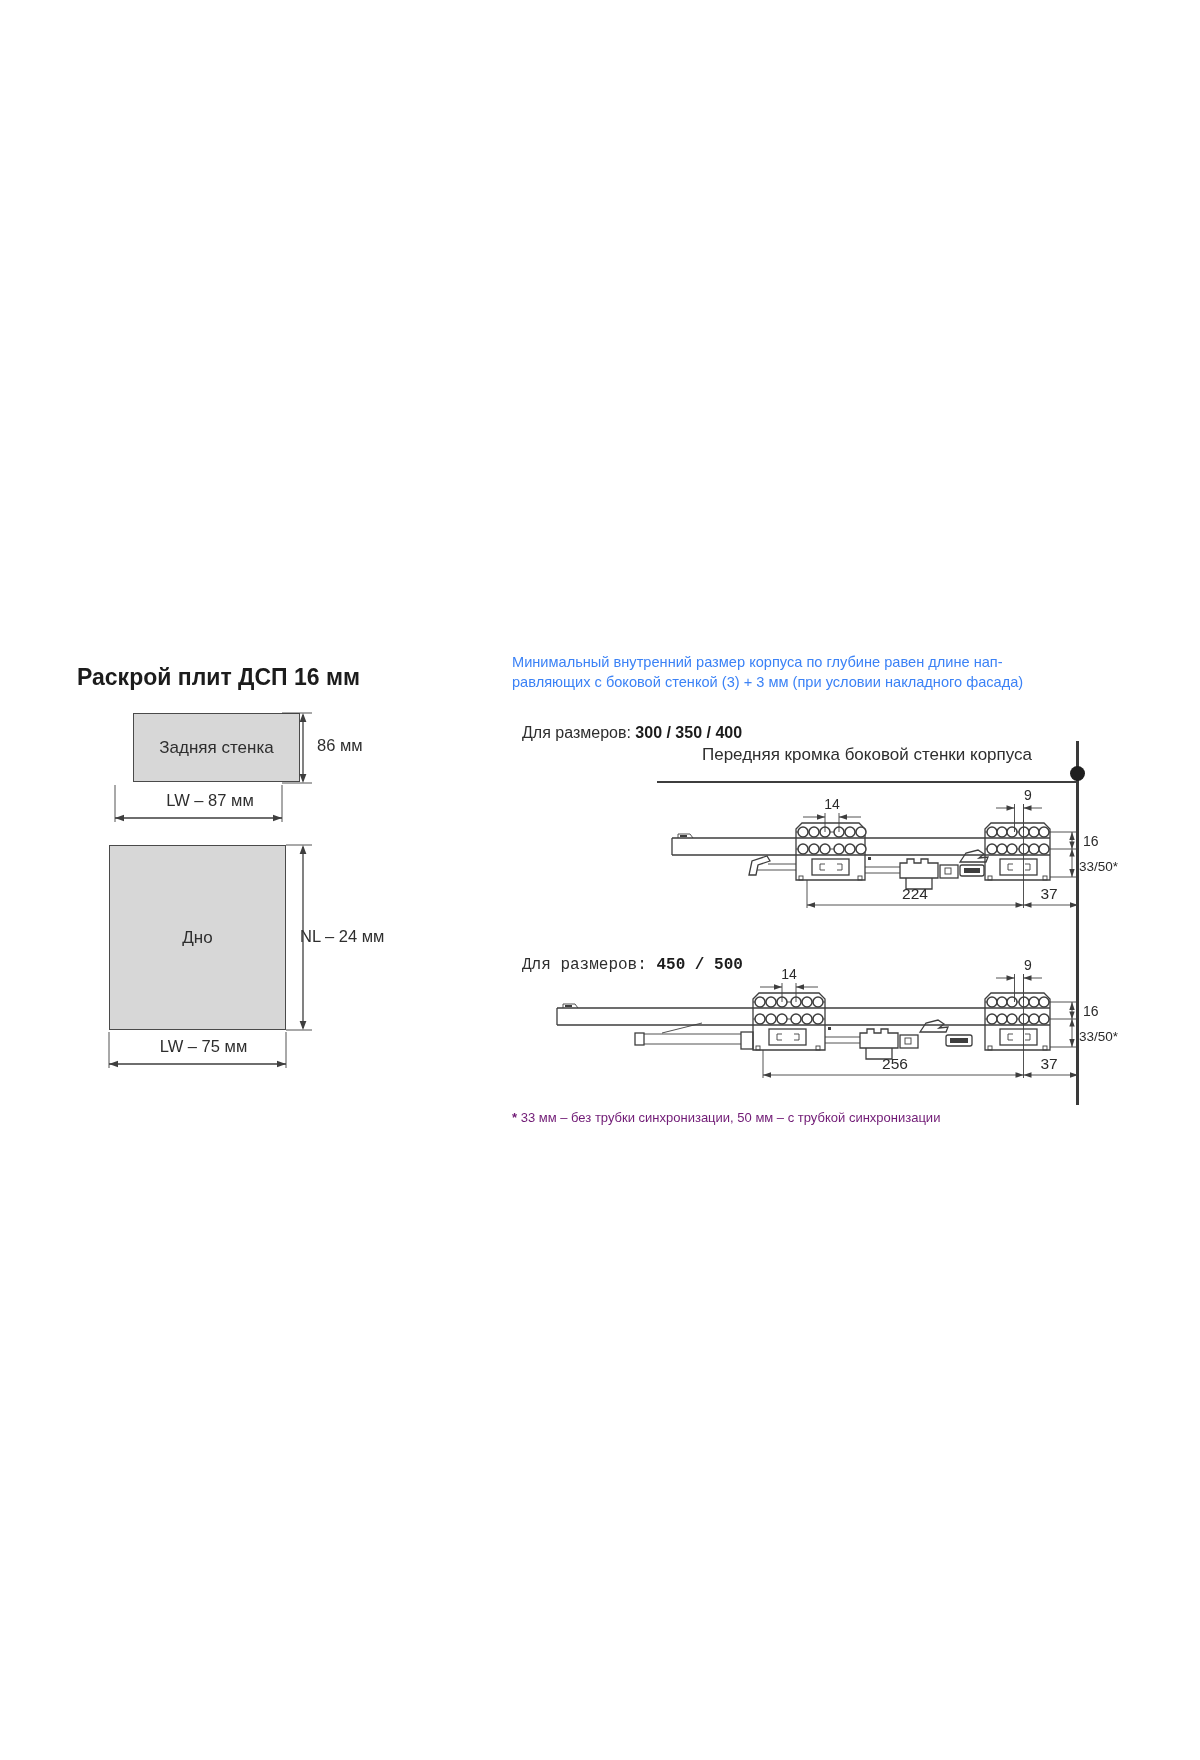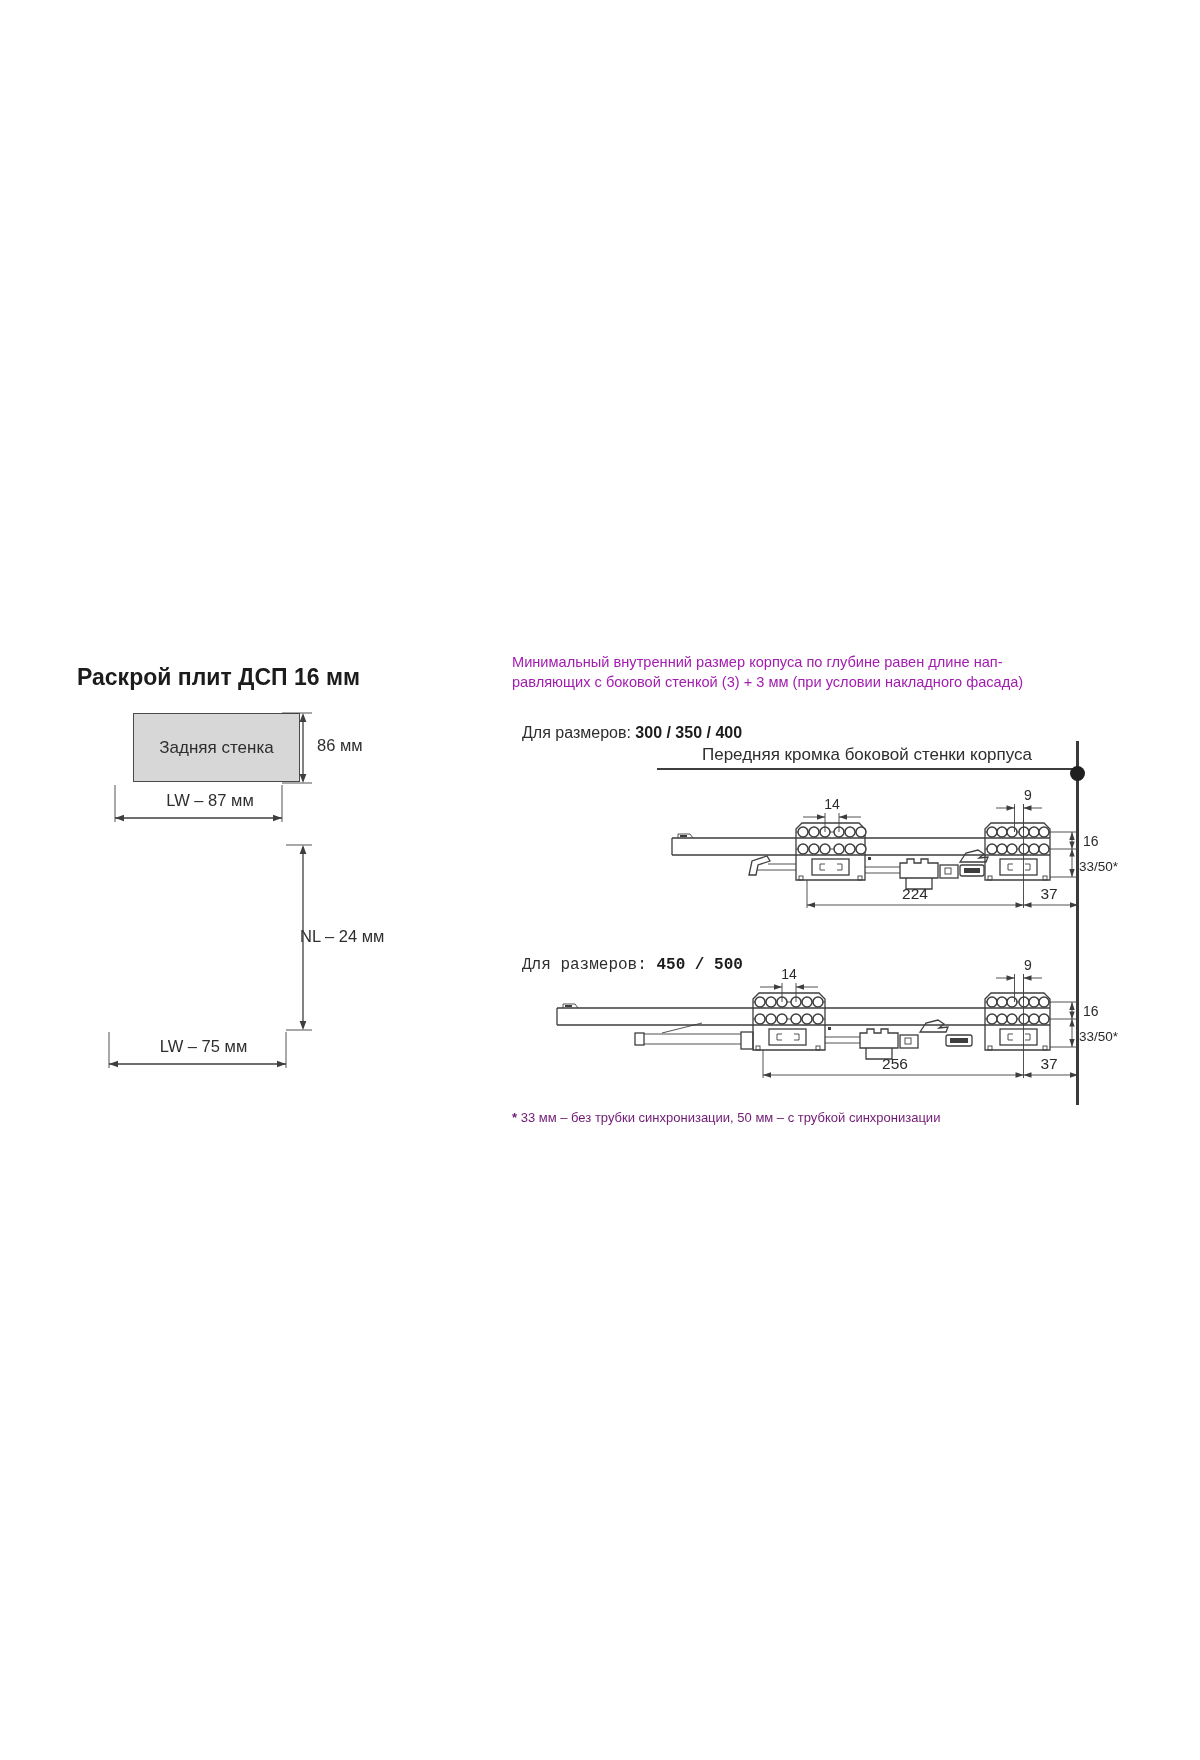--- a/index.html
+++ b/index.html
@@ -5,24 +5,24 @@
   html,body{margin:0;padding:0;background:#ffffff;}
   #page{position:relative;width:1200px;height:1760px;background:#ffffff;overflow:hidden;
         font-family:"Liberation Sans",sans-serif;color:#2b2b2b;}
   .abs{position:absolute;}
   .h1{font-size:23px;font-weight:bold;color:#1c1c1c;white-space:nowrap;}
   .h1r{font-size:22px;font-weight:bold;color:#1c1c1c;text-align:center;}
   .panel{background:#d7d7d7;border:1.6px solid #4a4a4a;display:flex;align-items:center;justify-content:center;
          font-size:17px;color:#2e2e2e;box-sizing:border-box;}
   .dimlabel{font-size:16.5px;color:#2e2e2e;white-space:nowrap;}
   .ctr{text-align:center;}
-  .desc{font-size:14.6px;color:#a21caf;white-space:nowrap;}
+  .desc{font-size:14.6px;color:#3b82f6;white-space:nowrap;}
   .sizes{font-size:16px;color:#2e2e2e;white-space:nowrap;}
   .sizes b{color:#1c1c1c;}
-  .edge{font-size:17px;color:#2e2e2e;text-align:center;border-bottom:2px solid #3e3e3e;padding-bottom:3px;}
+  .edge{font-size:17px;color:#2e2e2e;text-align:center;border-bottom:2px solid #3e3e3e;padding-bottom:16px;}
   .foot{font-size:13px;color:#701a75;white-space:nowrap;}
   .foot b{font-weight:bold;}
   .wall{background:#3a3a3a;}
   .walldot{background:#1f1f1f;border-radius:50%;}
   
   .ln{stroke:#3e3e3e;stroke-width:1.3;fill:none;}
   .thin{stroke:#3e3e3e;stroke-width:0.9;fill:none;}
   .wfill{fill:#ffffff;stroke:#3e3e3e;stroke-width:1.3;}
   .hole{fill:#ffffff;stroke:#3e3e3e;stroke-width:1.5;}
   .ah{fill:#3e3e3e;stroke:none;}
@@ -37,20 +37,23 @@
 <div id="page">
 
   <div class="abs h1" style="left:77px;top:664px;">Раскрой плит ДСП 16 мм</div>
 
   <div class="abs panel" style="left:133px;top:713px;width:167px;height:69px;">
     <span>Задняя стенка</span>
   </div>
   <div class="abs dimlabel" style="left:317px;top:736px;">86 мм</div>
   <div class="abs dimlabel ctr" style="left:115px;top:791px;width:190px;">LW – 87 мм</div>
 
+  <div class="abs panel" style="left:109px;top:845px;width:177px;height:185px;">
+    <span>Дно</span>
+  </div>
   <div class="abs dimlabel" style="left:300px;top:927px;text-align:right;">NL – 24 мм</div>
   <div class="abs dimlabel ctr" style="left:119px;top:1037px;width:169px;">LW – 75 мм</div>
 
   <svg class="abs" style="left:60px;top:700px;" width="380" height="380" viewBox="0 0 380 380">
 
     <path class="thin" d="M222,13 H252 M222,83 H252"></path>
 
     <path class="ln" d="M243,15 V81"></path>
     <polygon class="ah" points="243,13 239.6,22 246.4,22"></polygon>
     <polygon class="ah" points="243,83 239.6,74 246.4,74"></polygon>

